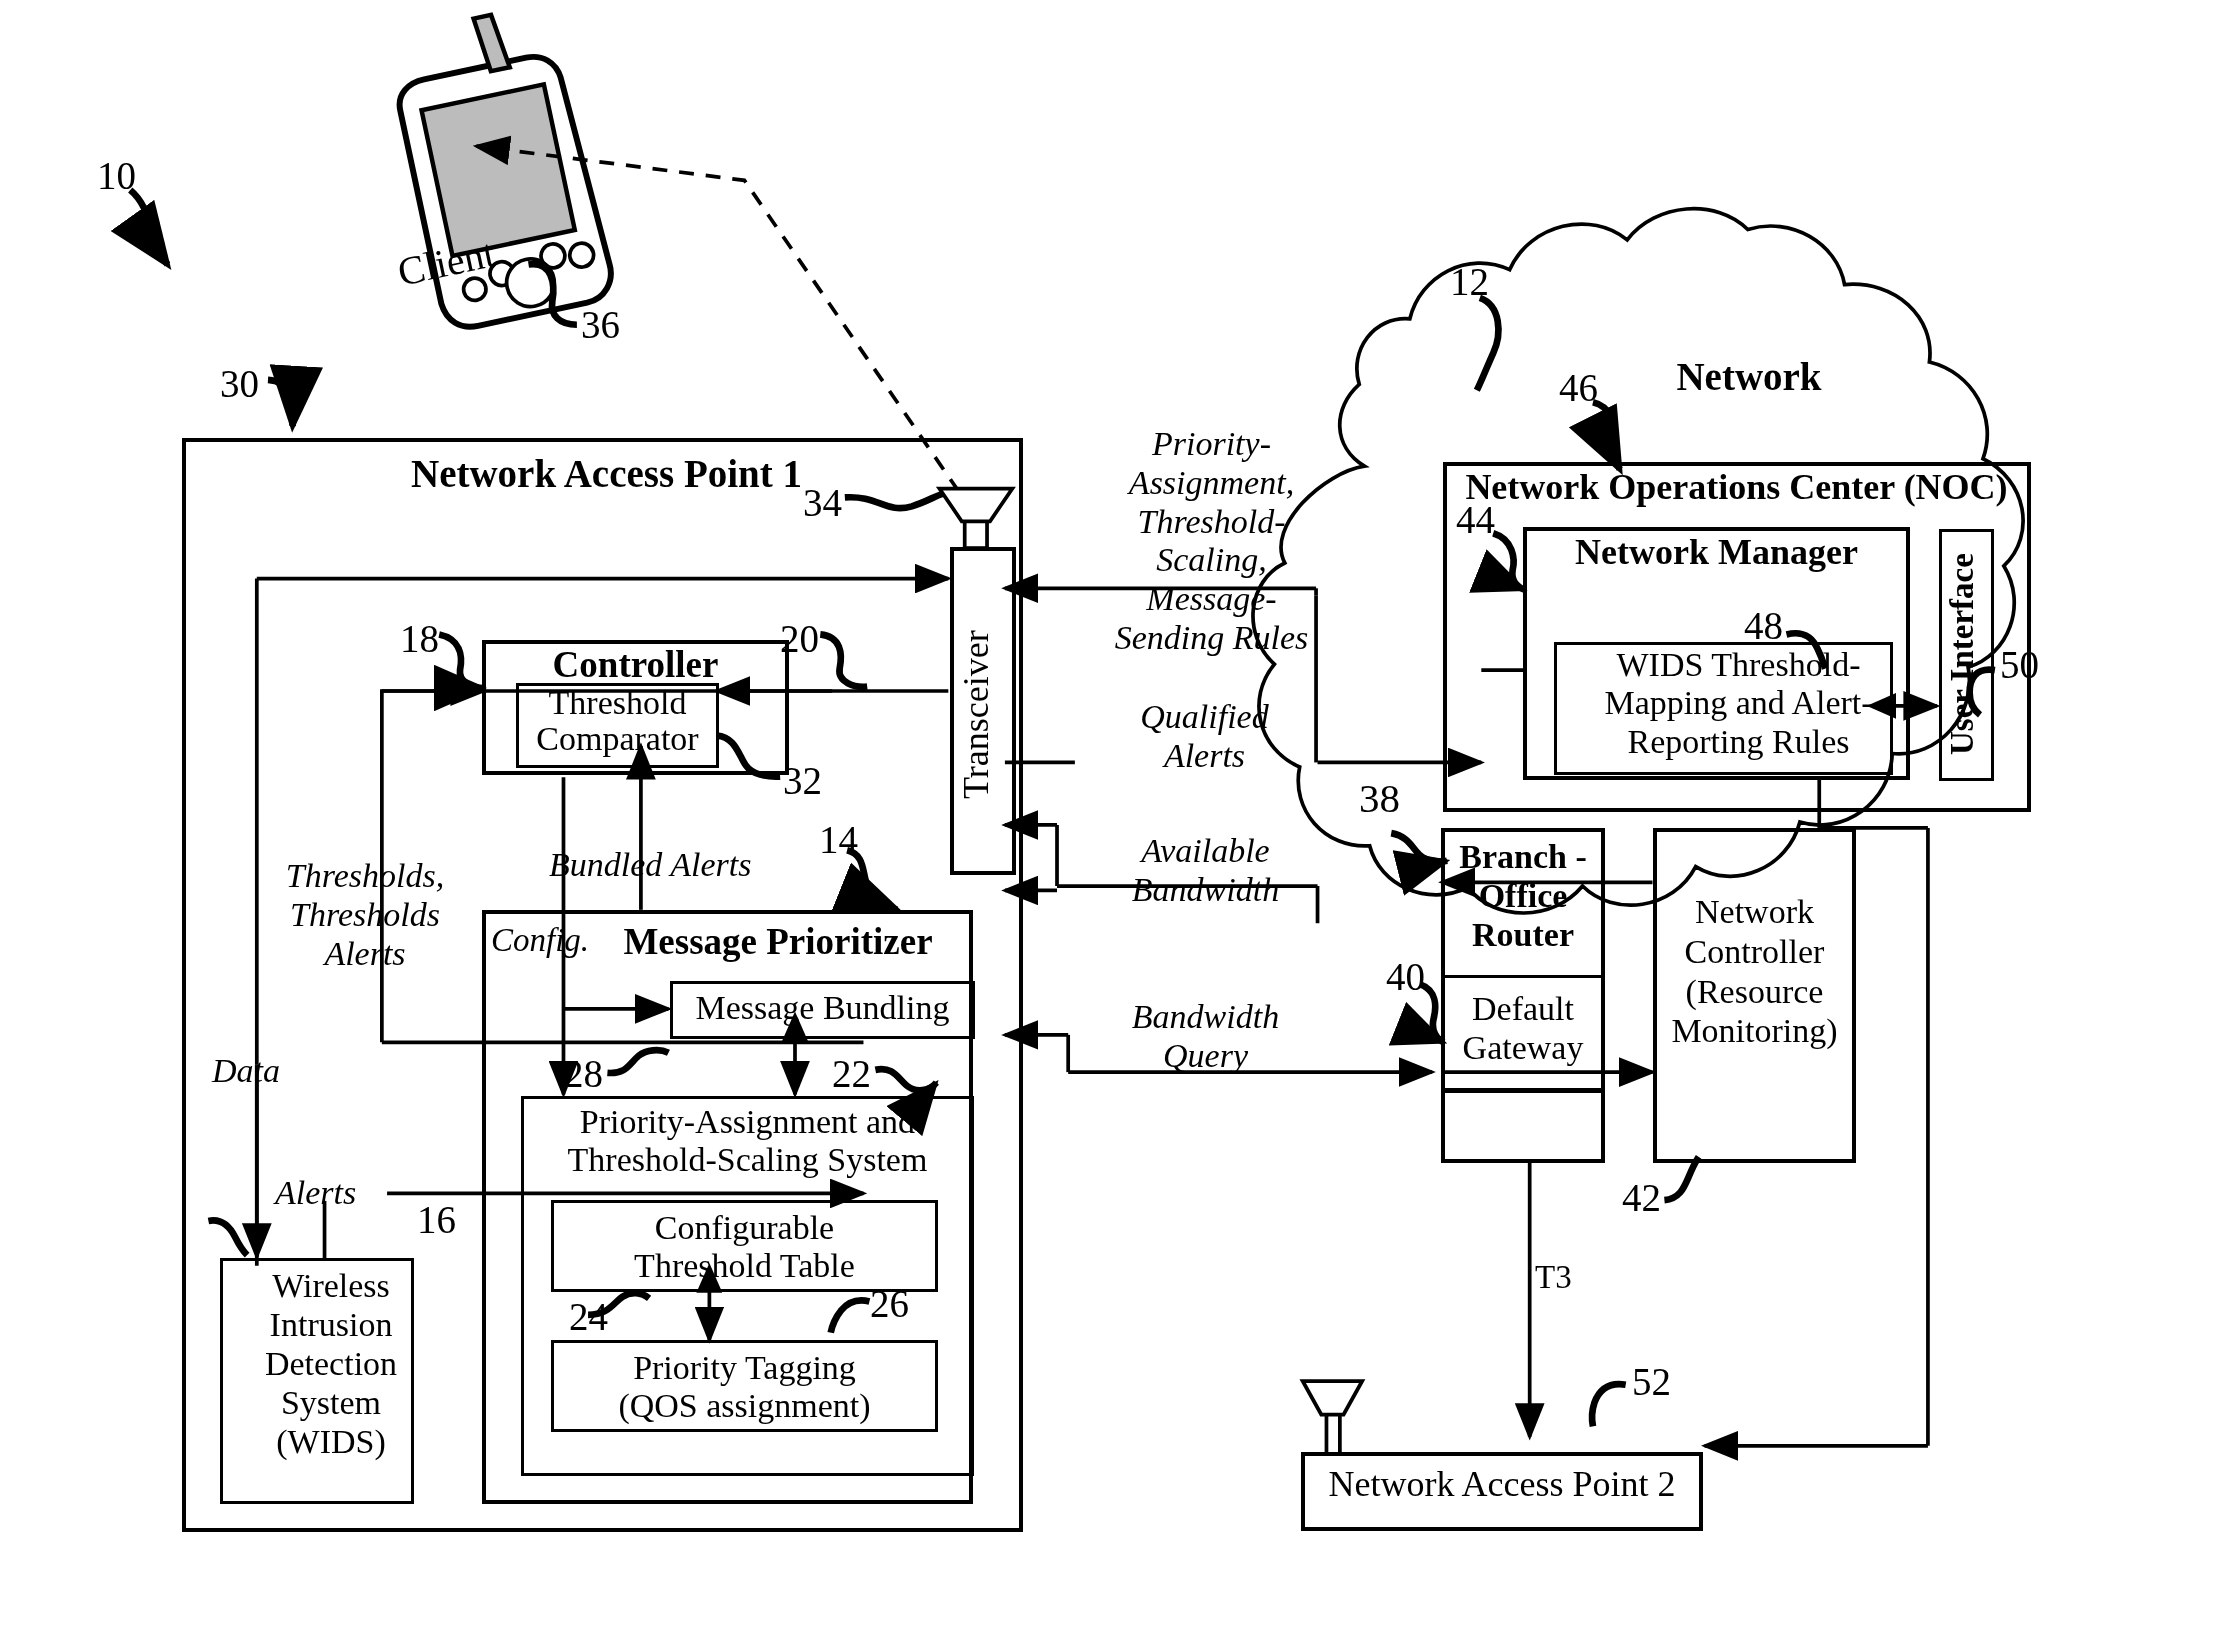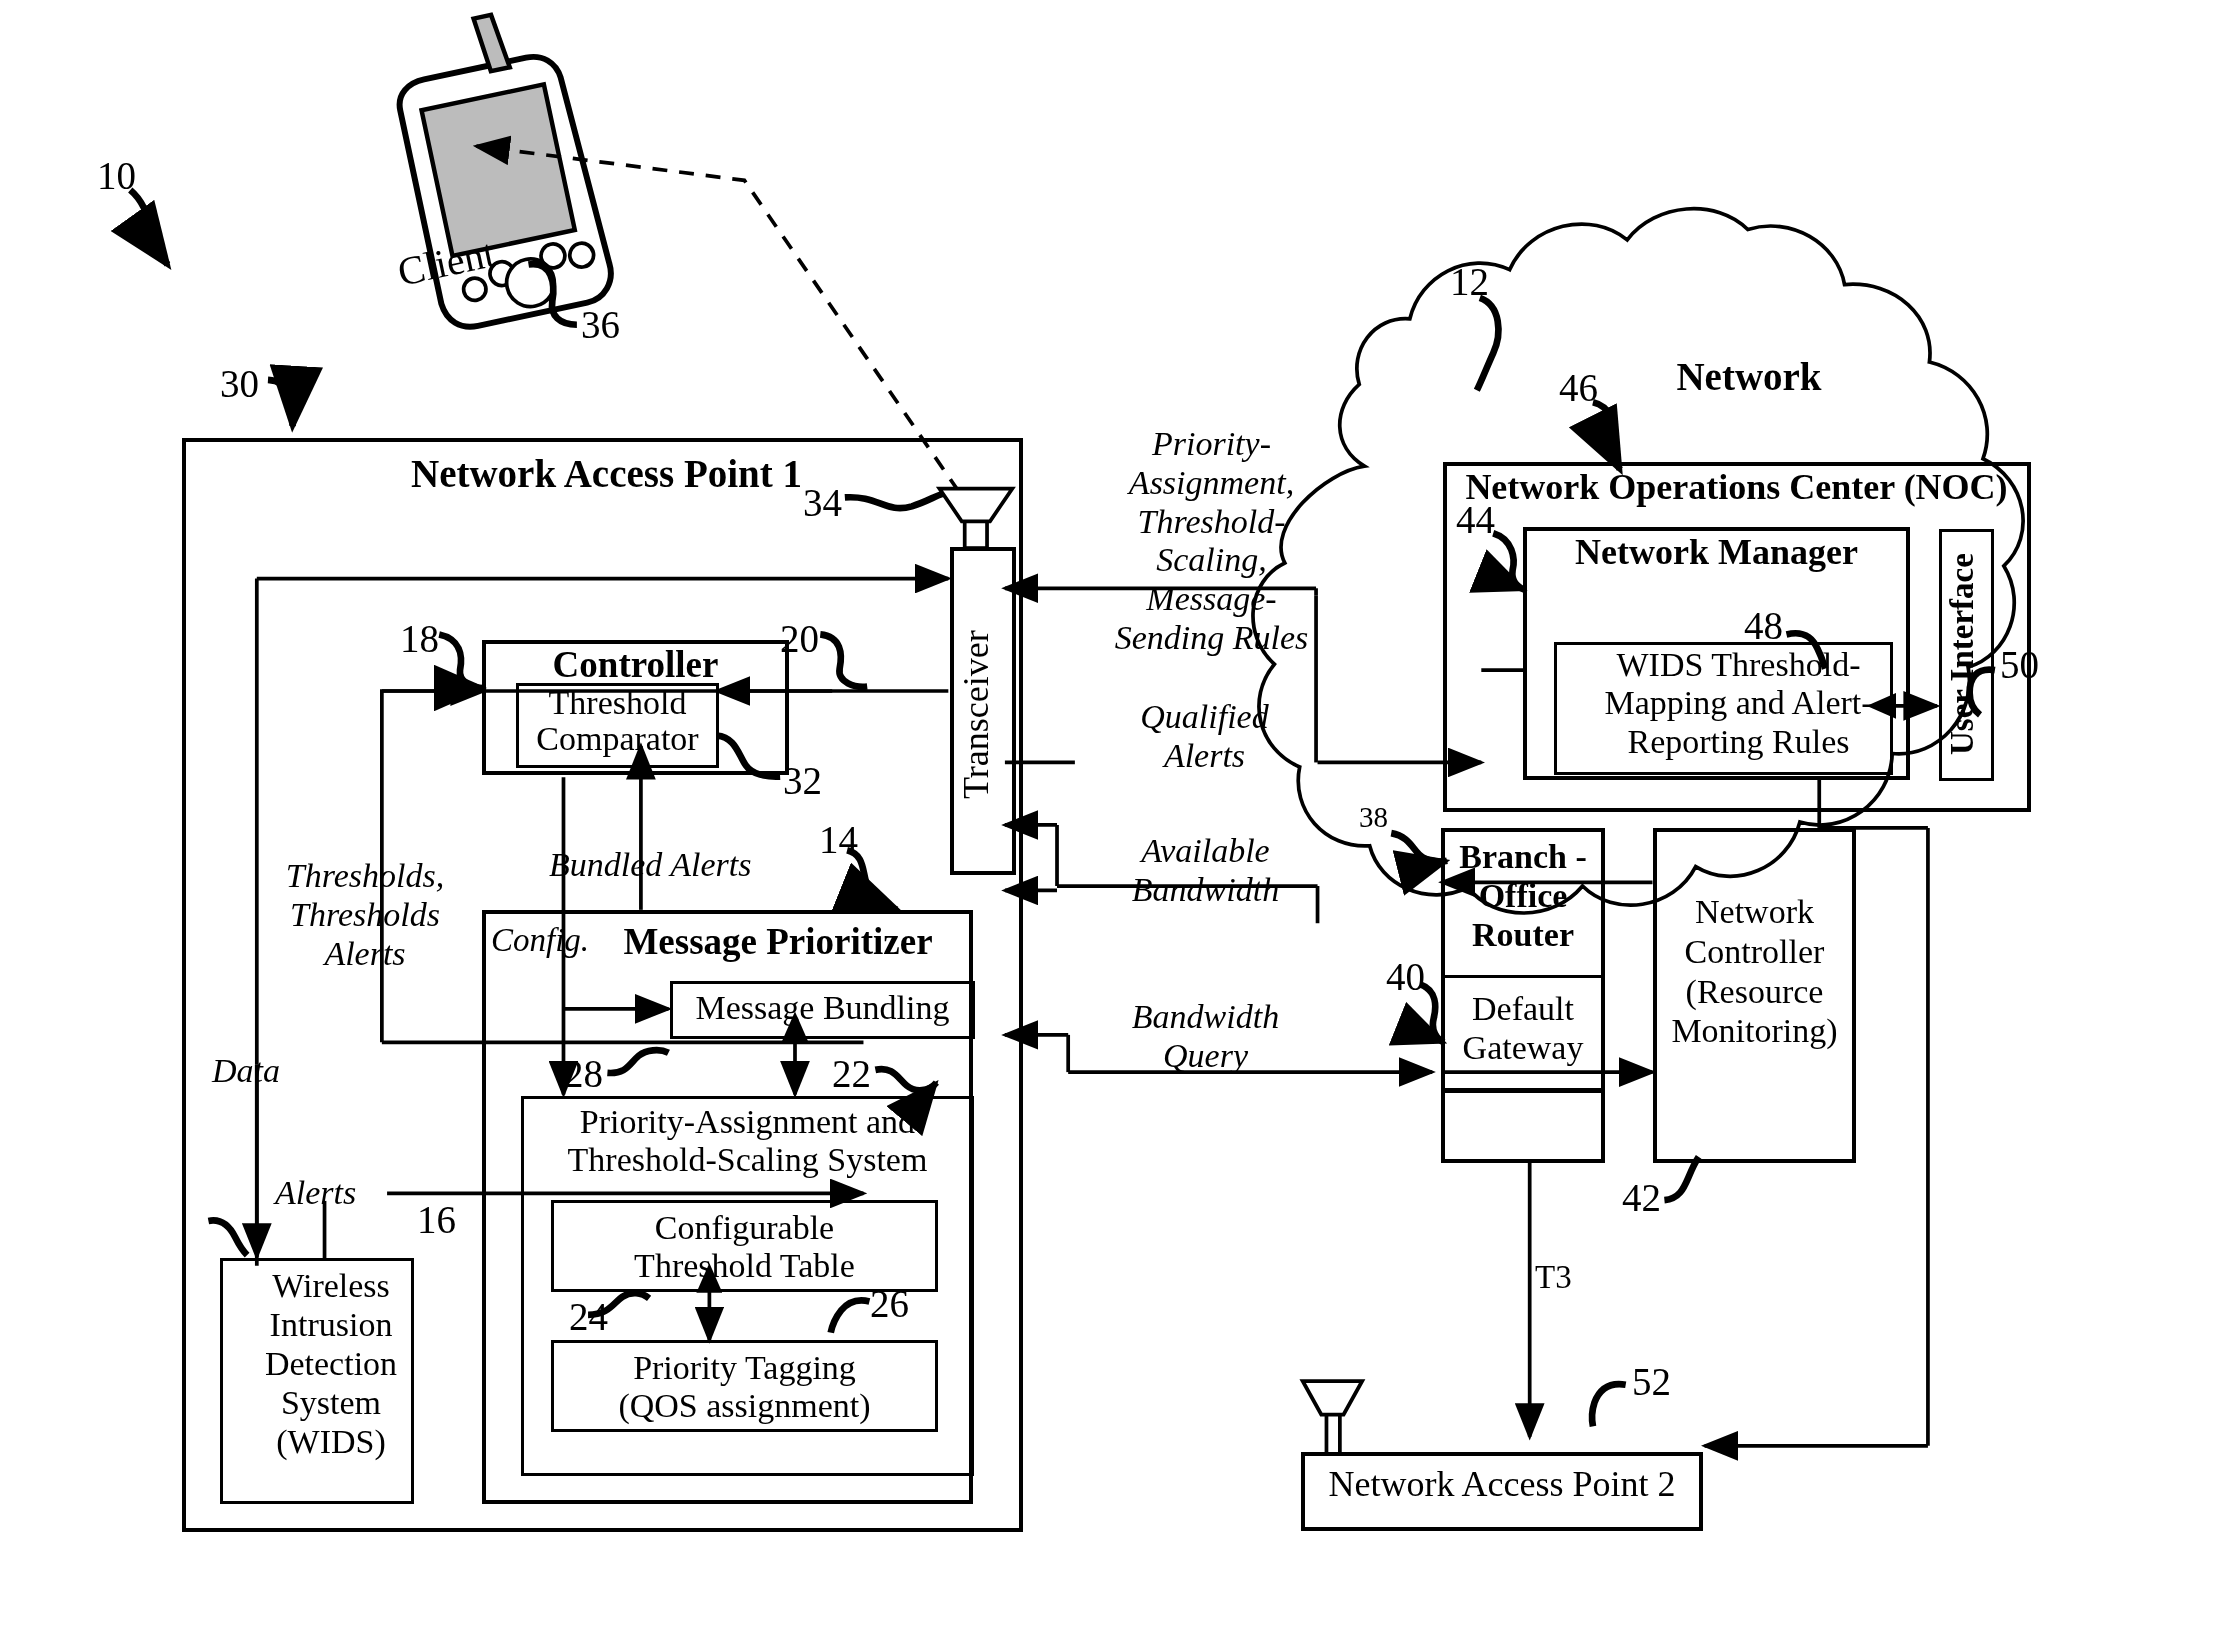--- a/index.html
+++ b/index.html
@@ -204,21 +204,21 @@
   <div class="ref" style="left:832px;top:1051px;font-size:39px;">22</div>
   <div class="ref" style="left:417px;top:1197px;font-size:39px;">16</div>
   <div class="ref" style="left:543px;top:1294px;font-size:39px;margin-left:26px;">24</div>
   <div class="ref" style="left:870px;top:1281px;font-size:39px;">26</div>
 
   <div class="ref" style="left:1450px;top:259px;font-size:39px;">12</div>
   <div class="ref" style="left:1559px;top:365px;font-size:39px;">46</div>
   <div class="ref" style="left:1456px;top:497px;font-size:39px;">44</div>
   <div class="ref" style="left:1744px;top:603px;font-size:39px;">48</div>
   <div class="ref" style="left:2000px;top:642px;font-size:39px;">50</div>
-  <div class="ref" style="left:1359px;top:801px;font-size:29px;">38</div>
+  <div class="ref" style="left:1359px;top:774px;font-size:41px;">38</div>
   <div class="ref" style="left:1386px;top:954px;font-size:39px;">40</div>
   <div class="ref" style="left:1622px;top:1175px;font-size:39px;">42</div>
   <div class="ref" style="left:1632px;top:1359px;font-size:39px;">52</div>
 
   <div class="lbl" style="left:376px;top:242px;width:141px;font-size:40px;transform:rotate(-12deg);">Client</div>
 
   <div class="box thick" style="left:182px;top:438px;width:841px;height:1094px;"></div>
   <div class="lbl bold" style="left:331px;top:453px;width:551px;font-size:39px;">Network Access Point 1</div>
 
   <div class="box thick ctr" style="left:950px;top:547px;width:66px;height:328px;"></div>

